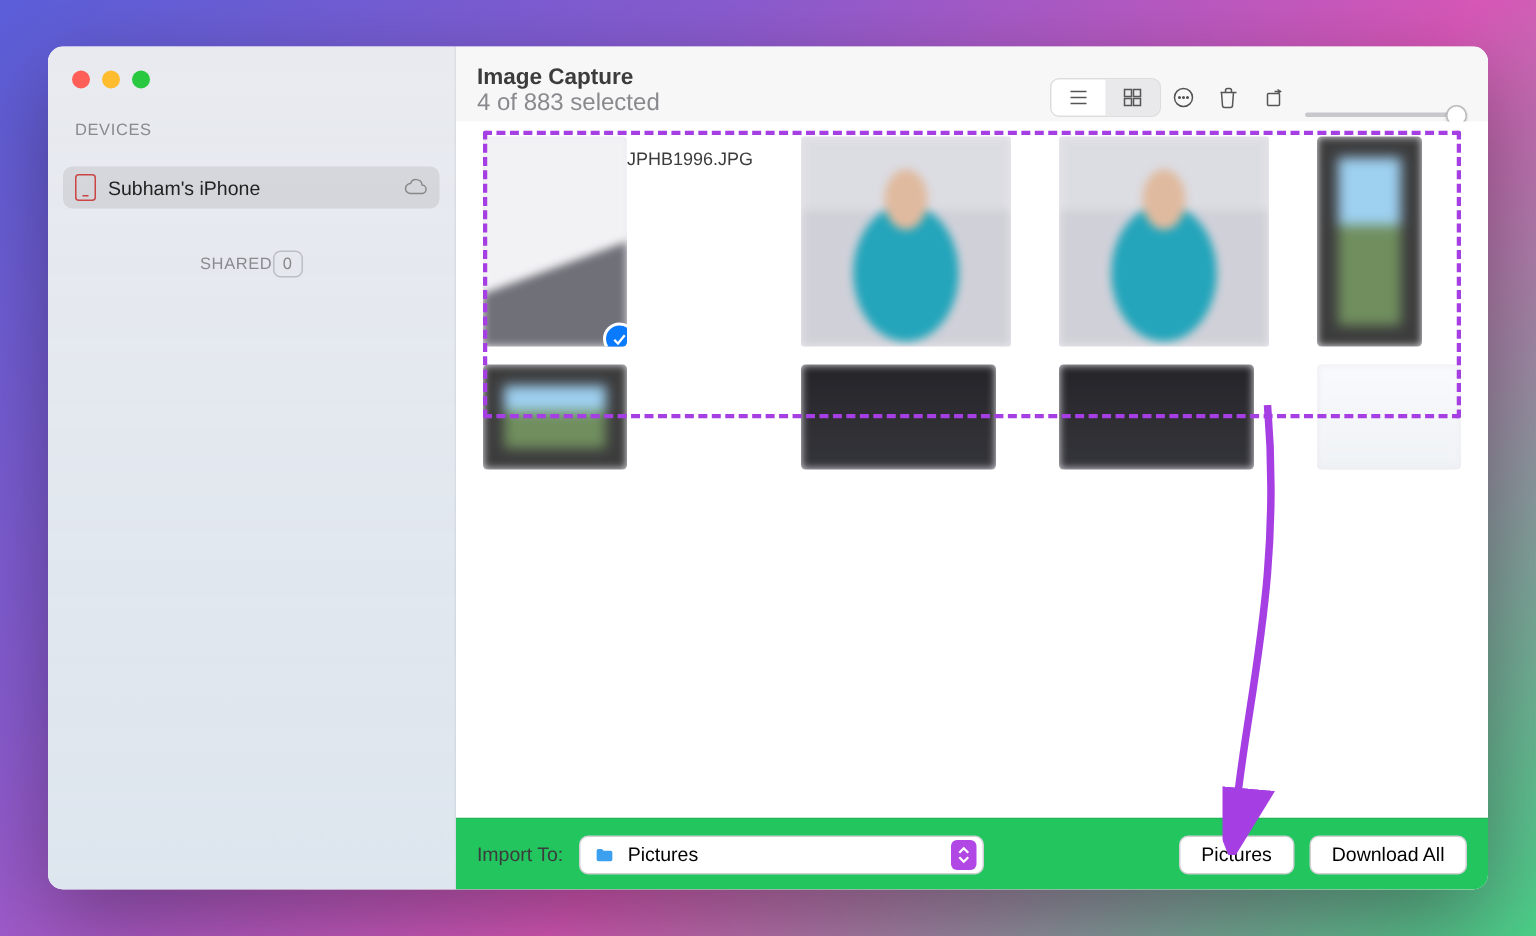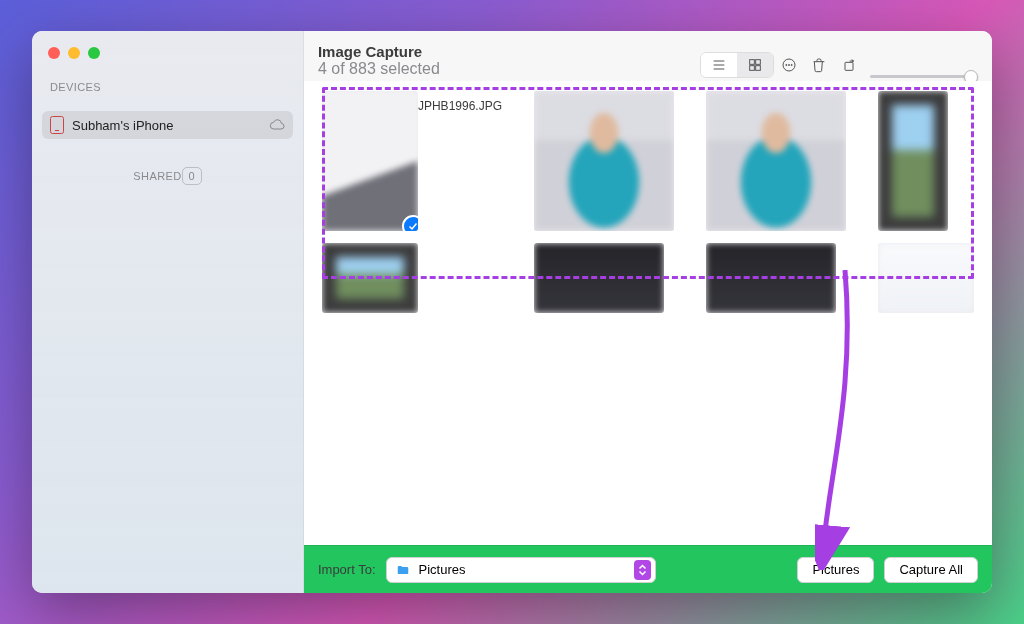--- a/index.html
+++ b/index.html
@@ -297,21 +297,21 @@
           <svg viewBox="0 0 12 8">
               <polyline points="2 6 6 2 10 6"></polyline>
             </svg>
           <svg viewBox="0 0 12 8">
               <polyline points="2 2 6 6 10 2"></polyline>
             </svg>
         </div>
       </div>
       <div class="footer-spacer"></div>
       <button class="btn">Pictures</button>
-      <button class="btn">Capture All</button>
+      <button class="btn">Download All</button>
     </div>
   </section>
 </div>
 
 <svg class="arrow" style="left:815px; top:270px;" width="60" height="300" viewBox="0 0 60 300">
   <defs>
       <marker id="ah" markerWidth="10" markerHeight="10" refX="5" refY="5" orient="auto">
     <path d="M0 0 L10 5 L0 10 z" fill="#a63fe3"></path>
       </marker>
     </defs>

